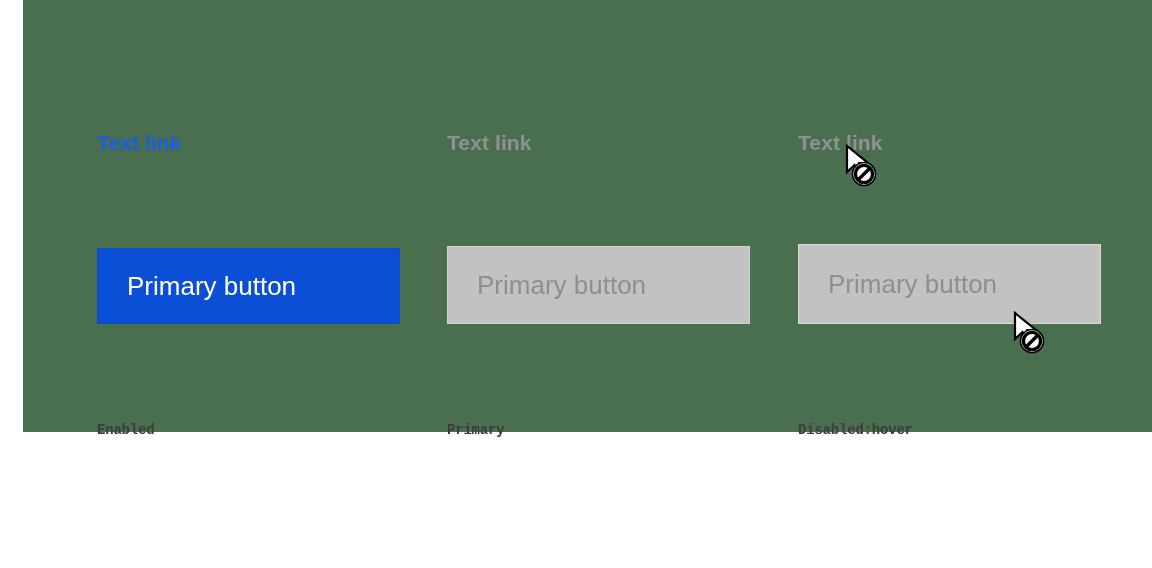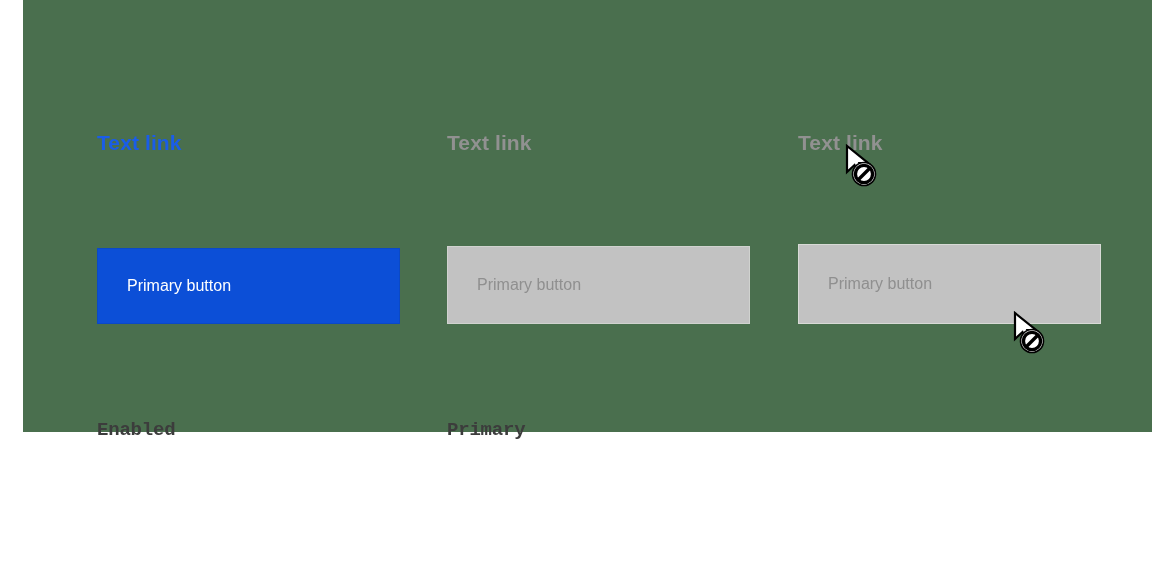--- a/index.html
+++ b/index.html
@@ -39,21 +39,21 @@
   }
   .textlink.enabled  { color: #1a5de8; }
   .textlink.disabled { color: #919191; }
 
   
   .btn {
     position: absolute;
     box-sizing: border-box;
     display: flex;
     align-items: center;
-    font-size: 16px;
+    font-size: 26px;
     line-height: 24px;
     white-space: nowrap;
     padding-left: 29px;
     font-family: "Liberation Sans", sans-serif;
     border-style: solid;
     border-width: 1px;
   }
   .btn.enabled {
     left: 0;
     top: 248px;
@@ -81,21 +81,21 @@
     color: #8f8f8f;
     border-color: #d8dad6;
   }
 
   
   .caption {
     position: absolute;
     top: 418px;
     left: 0;
     font-family: "Liberation Mono", "DejaVu Sans Mono", monospace;
-    font-size: 19px;
+    font-size: 14px;
     font-weight: bold;
     color: #3c3c3c;
     letter-spacing: -0.2px;
     line-height: 24px;
     white-space: nowrap;
   }
 
   
   .cursor {
     position: absolute;
@@ -124,20 +124,21 @@
     <div class="btn disabled">Primary button</div>
 
     <div class="caption">Primary</div>
   </div>
 
   <div class="col" style="left:775px">
     <a href="#" class="textlink disabled">Text link</a>
 
     <div class="btn disabled hovered">Primary button</div>
 
+    <div class="caption">Disabled:hover</div>
   </div>
 
   <div class="cursor" style="left:820px; top:144px">
     <svg width="44" height="46" viewBox="0 0 44 46">
 
       <path d="M4 2 L4 28 L11.5 21 L16 31.5 L21 29 L16.5 19 L25 19 Z" fill="#ffffff" stroke="#000000" stroke-width="2.2" stroke-linejoin="miter"></path>
 
       <circle cx="21" cy="30" r="11.5" fill="#ffffff" stroke="#000000" stroke-width="1.6"></circle>
       <circle cx="21" cy="30" r="8.6" fill="none" stroke="#000000" stroke-width="3.4"></circle>
       <line x1="15" y1="36" x2="27" y2="24" stroke="#000000" stroke-width="3.4"></line>

